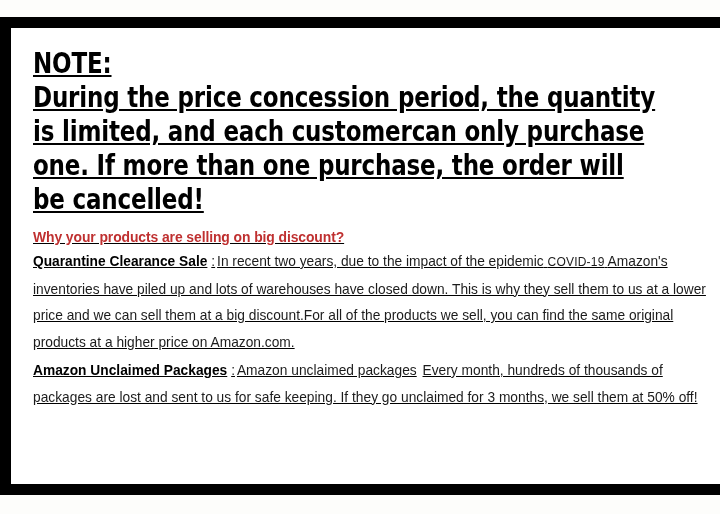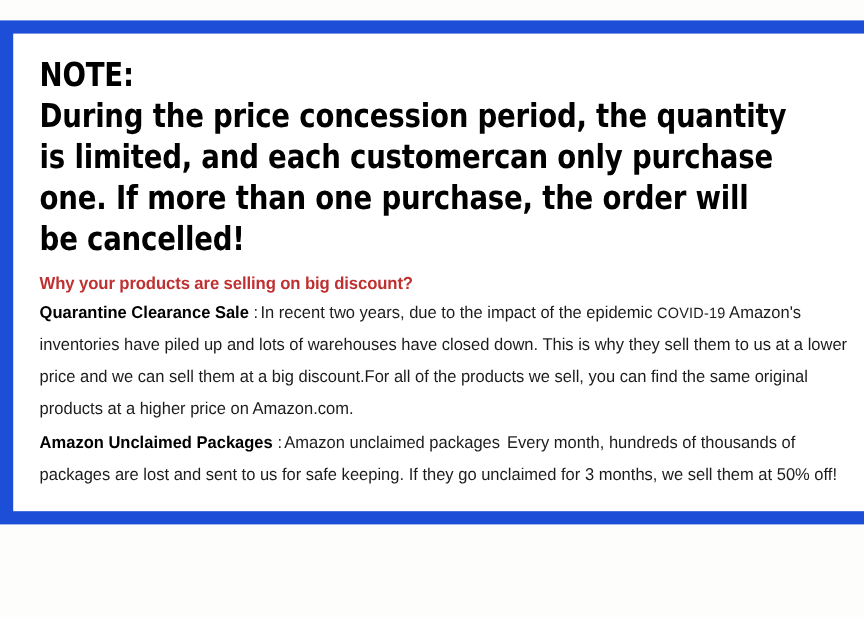--- a/index.html
+++ b/index.html
@@ -12,24 +12,25 @@
     background: #fdfdfb;
     font-family: "Liberation Sans", sans-serif;
     overflow: hidden;
   }
 
   #notice-banner {
     position: absolute;
     left: 0;
     top: 17px;
     width: 720px;
-    height: 420px;
+    height: 478px;
     box-sizing: border-box;
-    background: #1d4ed8;
+    background: #000000;
     padding: 11px 0 11px 11px;
+    text-decoration: underline;
   }
 
   #notice-inner {
     box-sizing: border-box;
     width: 100%;
     height: 100%;
     background: #ffffff;
     padding: 18px 0 0 22px;
     overflow: hidden;
   }

